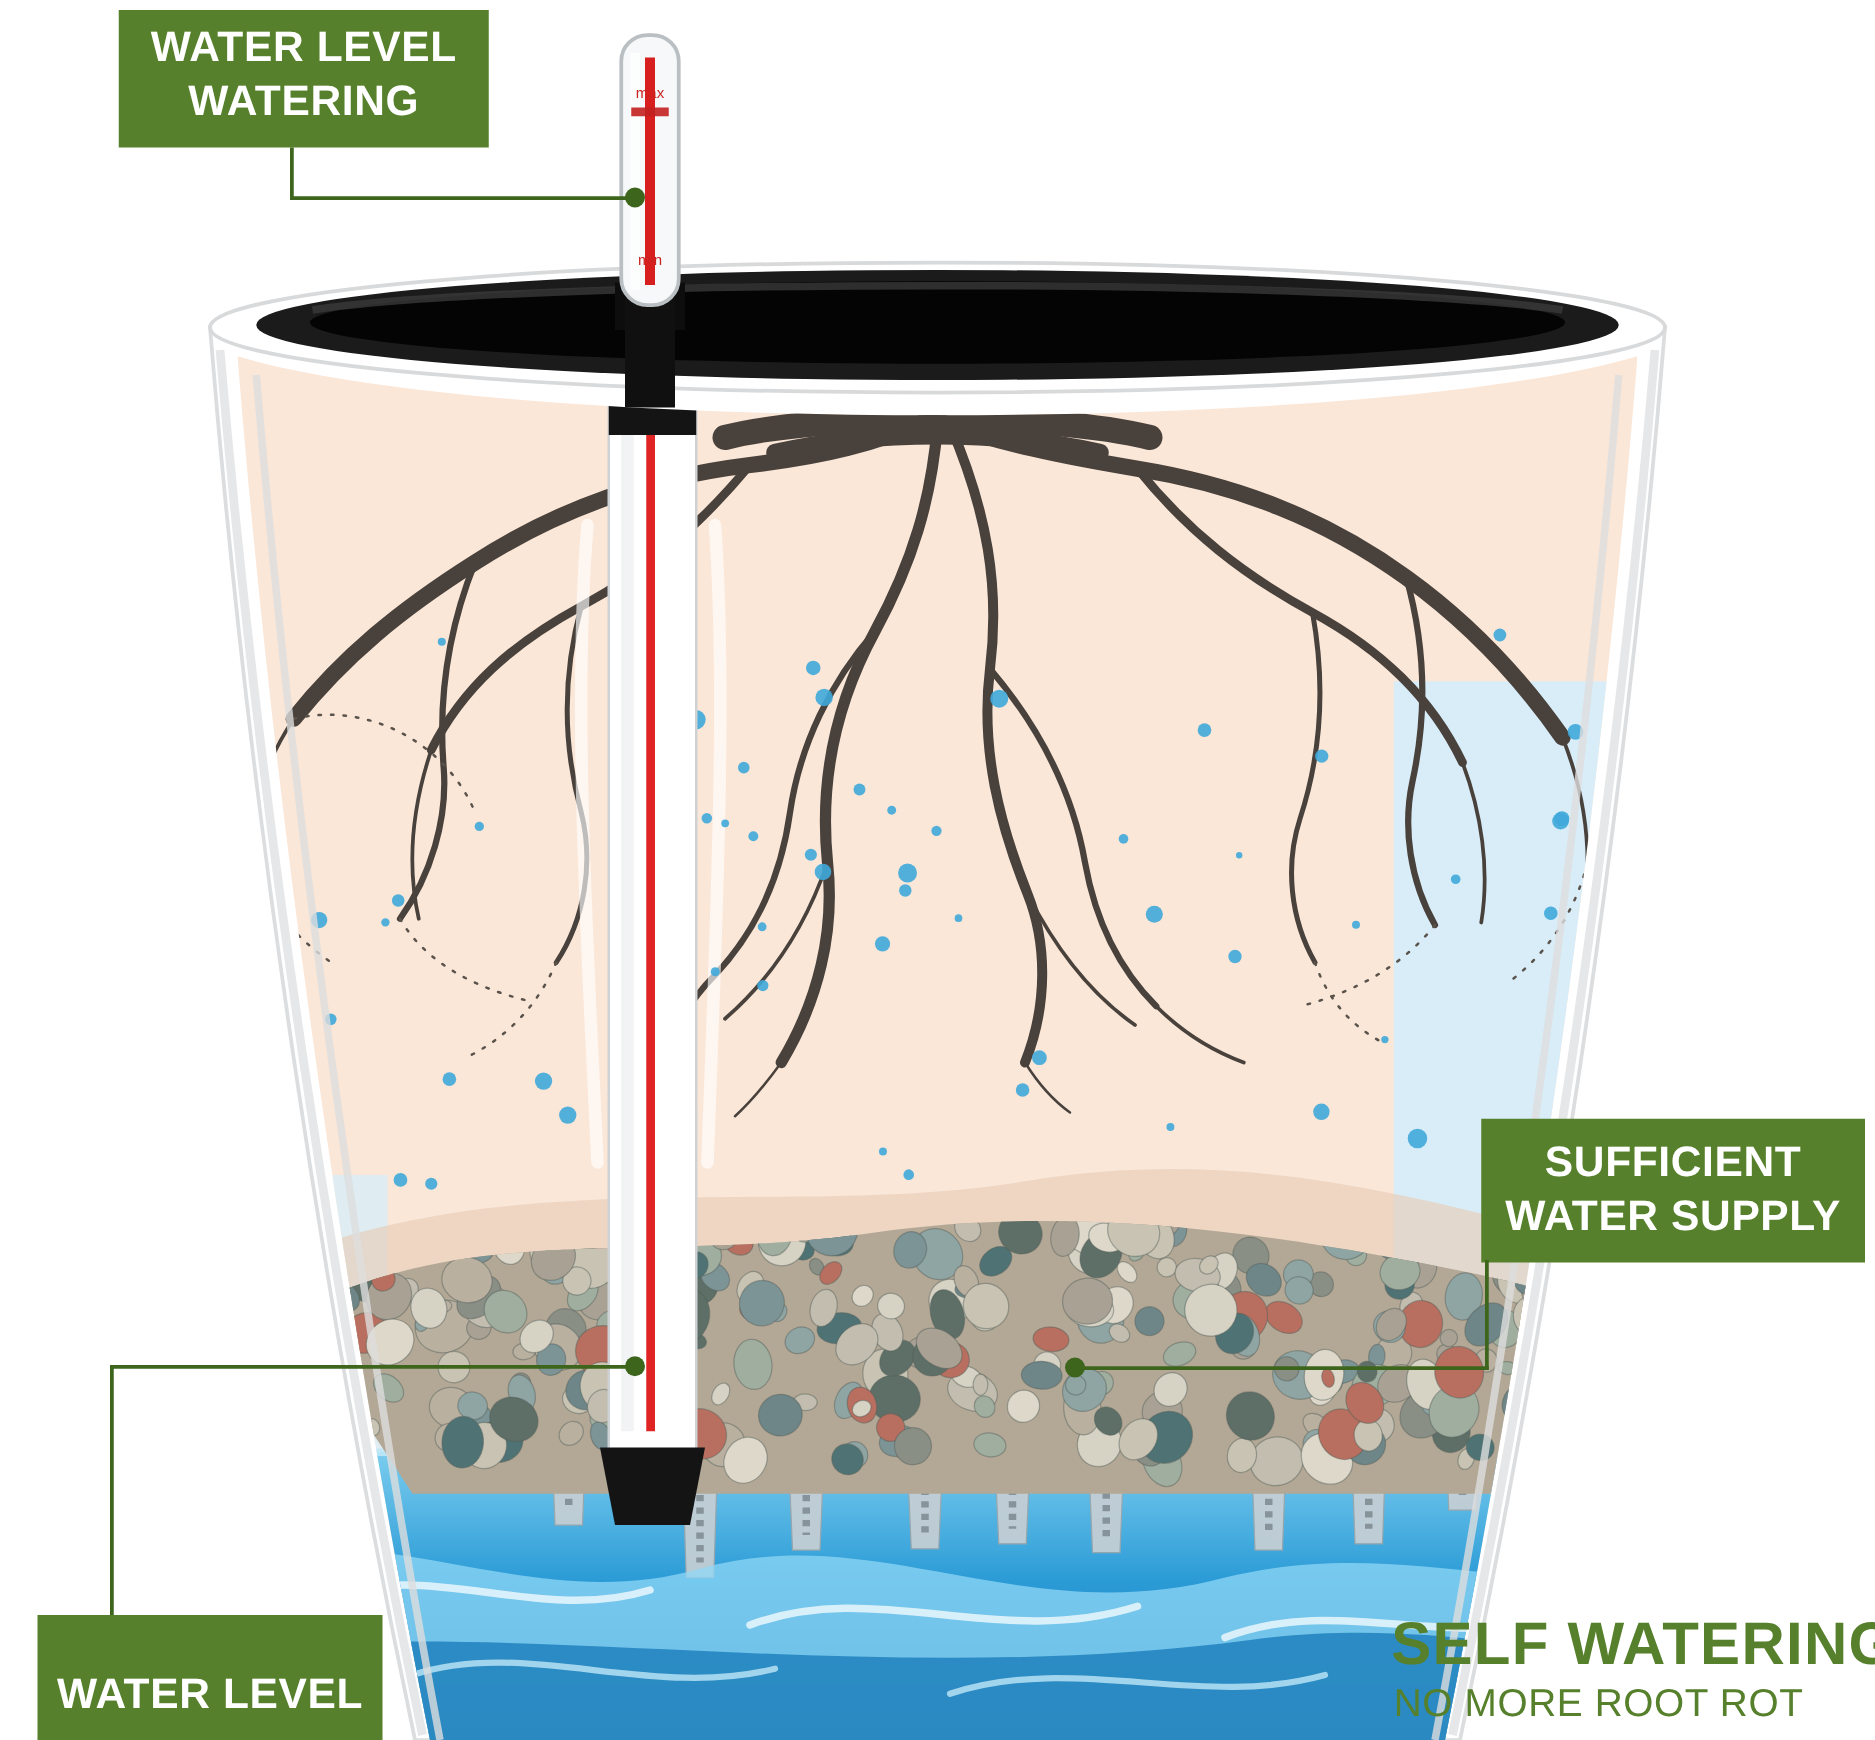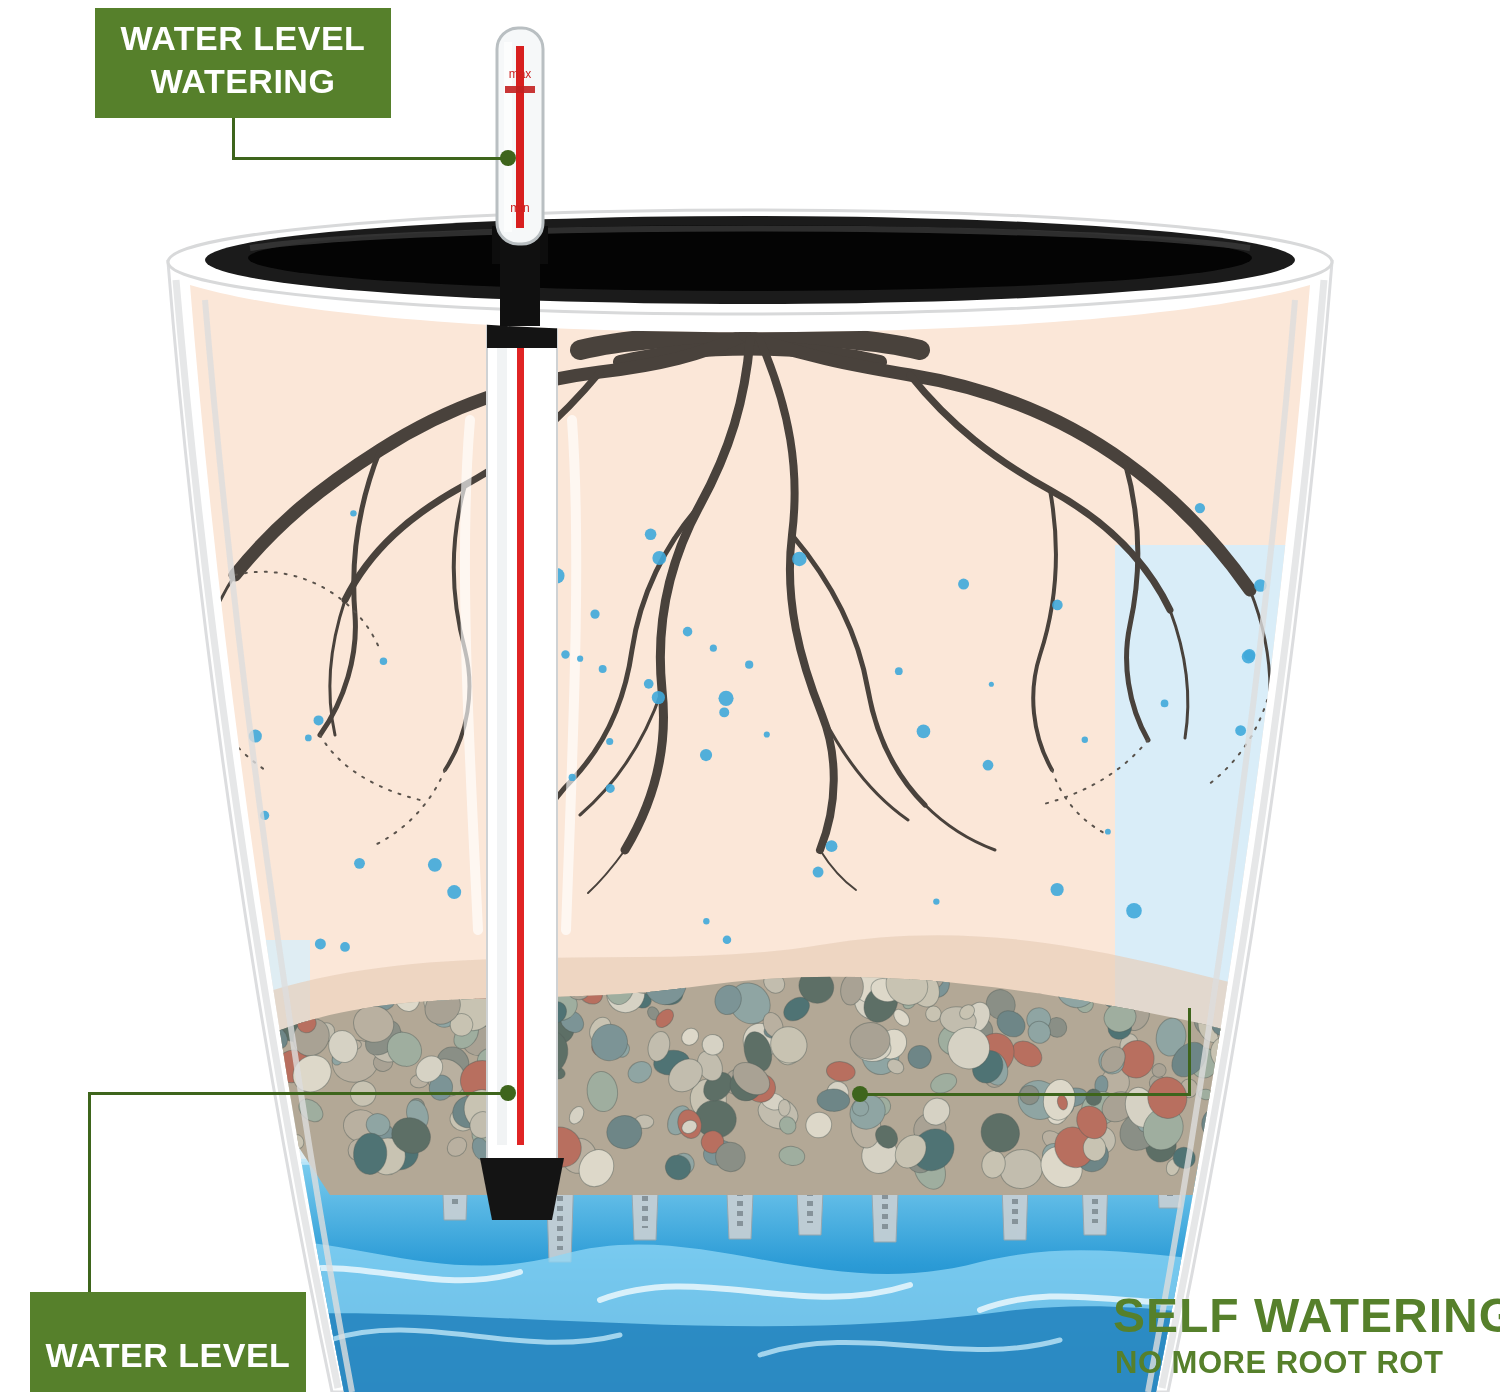--- a/index.html
+++ b/index.html
@@ -23,21 +23,21 @@
   .connector-dot{
     position:absolute;width:16px;height:16px;border-radius:50%;
     background:var(--line-green);
   }
   .footer-title{
     position:absolute;left:1113px;top:1288px;color:var(--green);
     font-size:48px;font-weight:bold;letter-spacing:1px;white-space:nowrap;
   }
   .footer-sub{
     position:absolute;left:1115px;top:1345px;color:var(--green);
-    font-size:31px;font-weight:bold;letter-spacing:.5px;white-space:nowrap;
+    font-size:31px;font-weight:normal;letter-spacing:.5px;white-space:nowrap;
   }
 </style>
 </head>
 <body>
 
 <div class="stage">
 
   <svg class="illustration" viewBox="0 0 1500 1392">
     <defs>
       <clipPath id="potClip">
@@ -513,20 +513,24 @@
   </svg>
 
   <div class="label-box box-indicator">
     <span class="label-line">WATER LEVEL</span>
     <span class="label-line">WATERING</span>
   </div>
   <div class="connector" style="left:232px;top:118px;width:3px;height:42px;"></div>
   <div class="connector" style="left:232px;top:157px;width:276px;height:3px;"></div>
   <div class="connector-dot" style="left:500px;top:150px;"></div>
 
+  <div class="label-box box-supply">
+    <span class="label-line">SUFFICIENT</span>
+    <span class="label-line">WATER SUPPLY</span>
+  </div>
   <div class="connector" style="left:1188px;top:1008px;width:3px;height:88px;"></div>
   <div class="connector" style="left:866px;top:1093px;width:325px;height:3px;"></div>
   <div class="connector-dot" style="left:852px;top:1086px;"></div>
 
   <div class="label-box box-shaft">
     <span class="label-line">WATER LEVEL</span>
   </div>
   <div class="connector" style="left:88px;top:1092px;width:3px;height:200px;"></div>
   <div class="connector" style="left:88px;top:1092px;width:420px;height:3px;"></div>
   <div class="connector-dot" style="left:500px;top:1085px;"></div>

